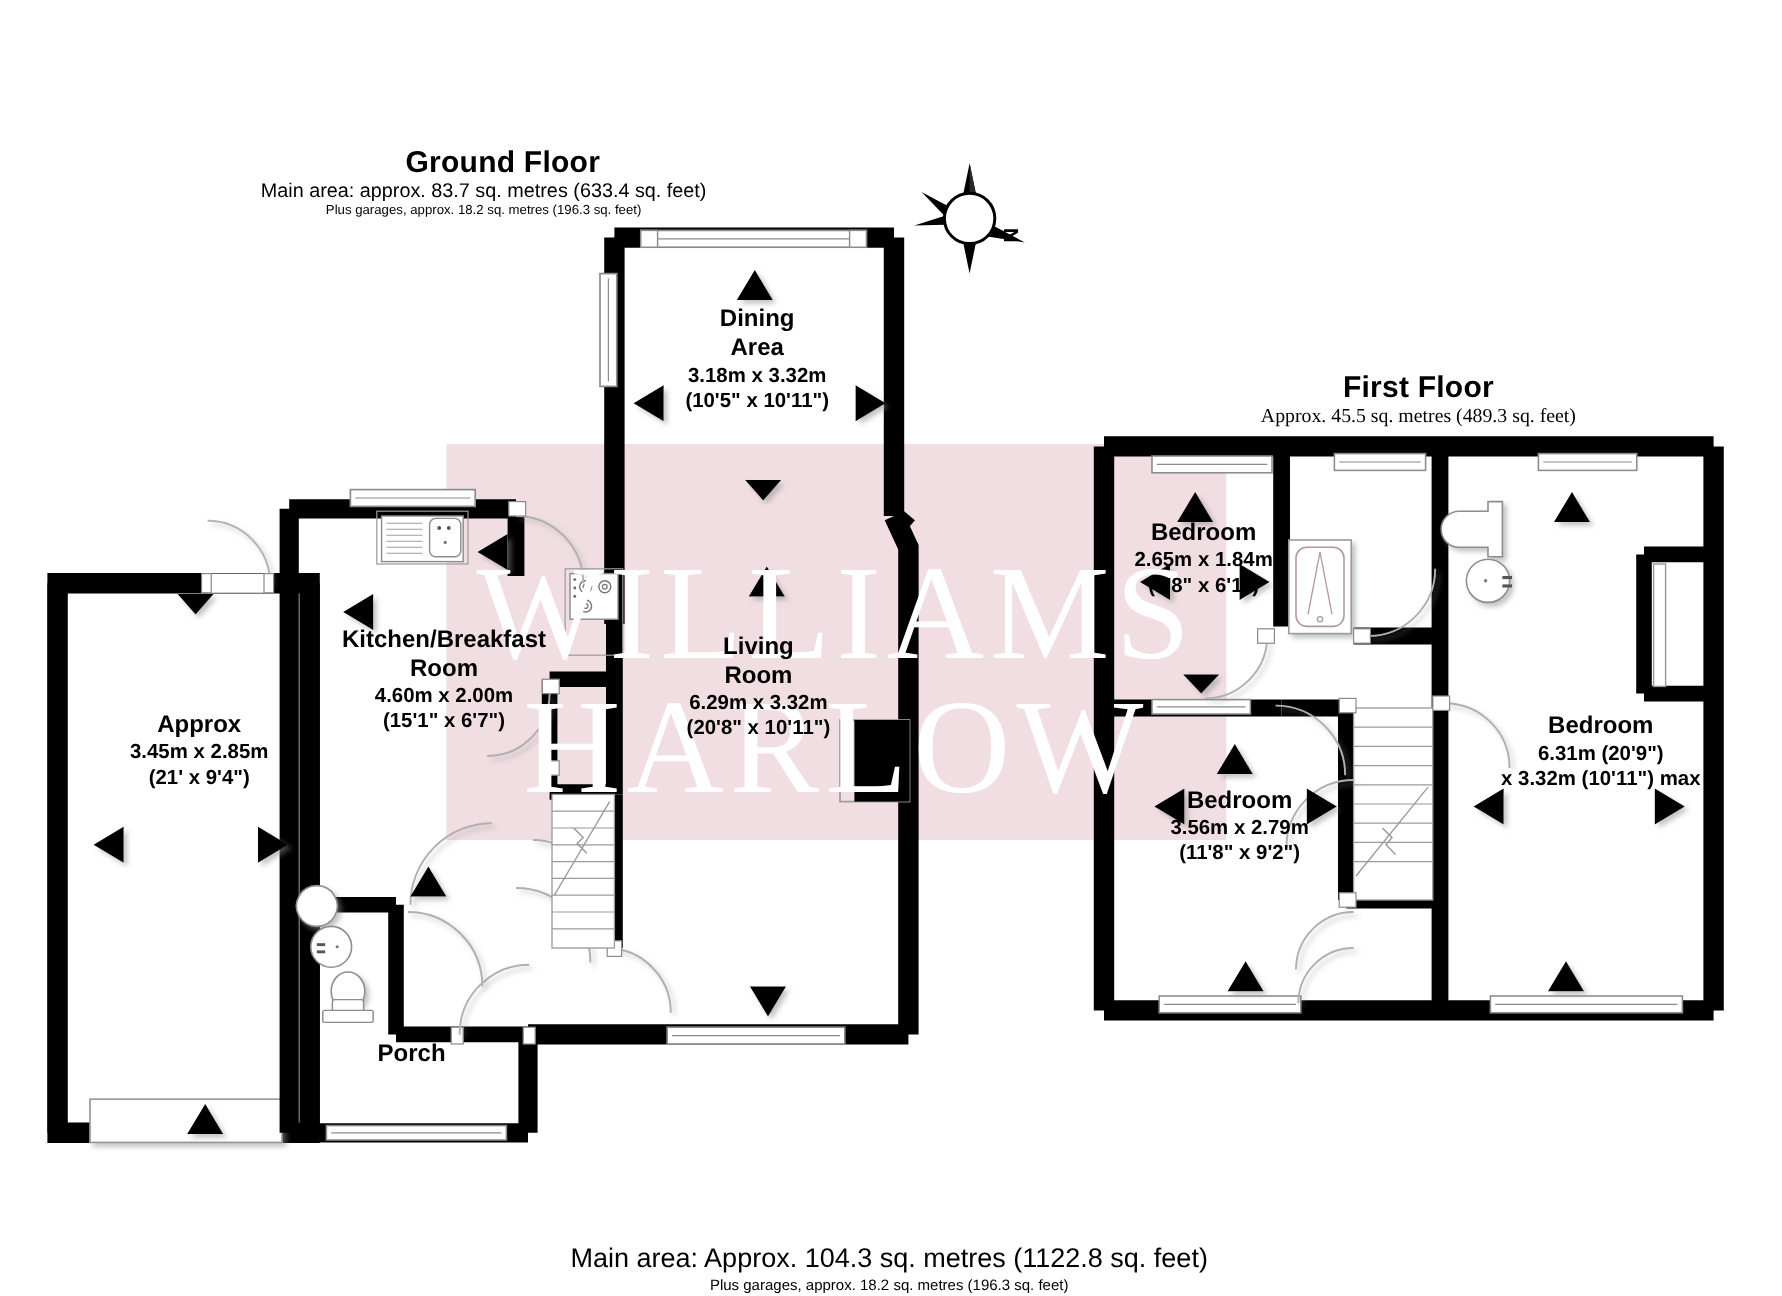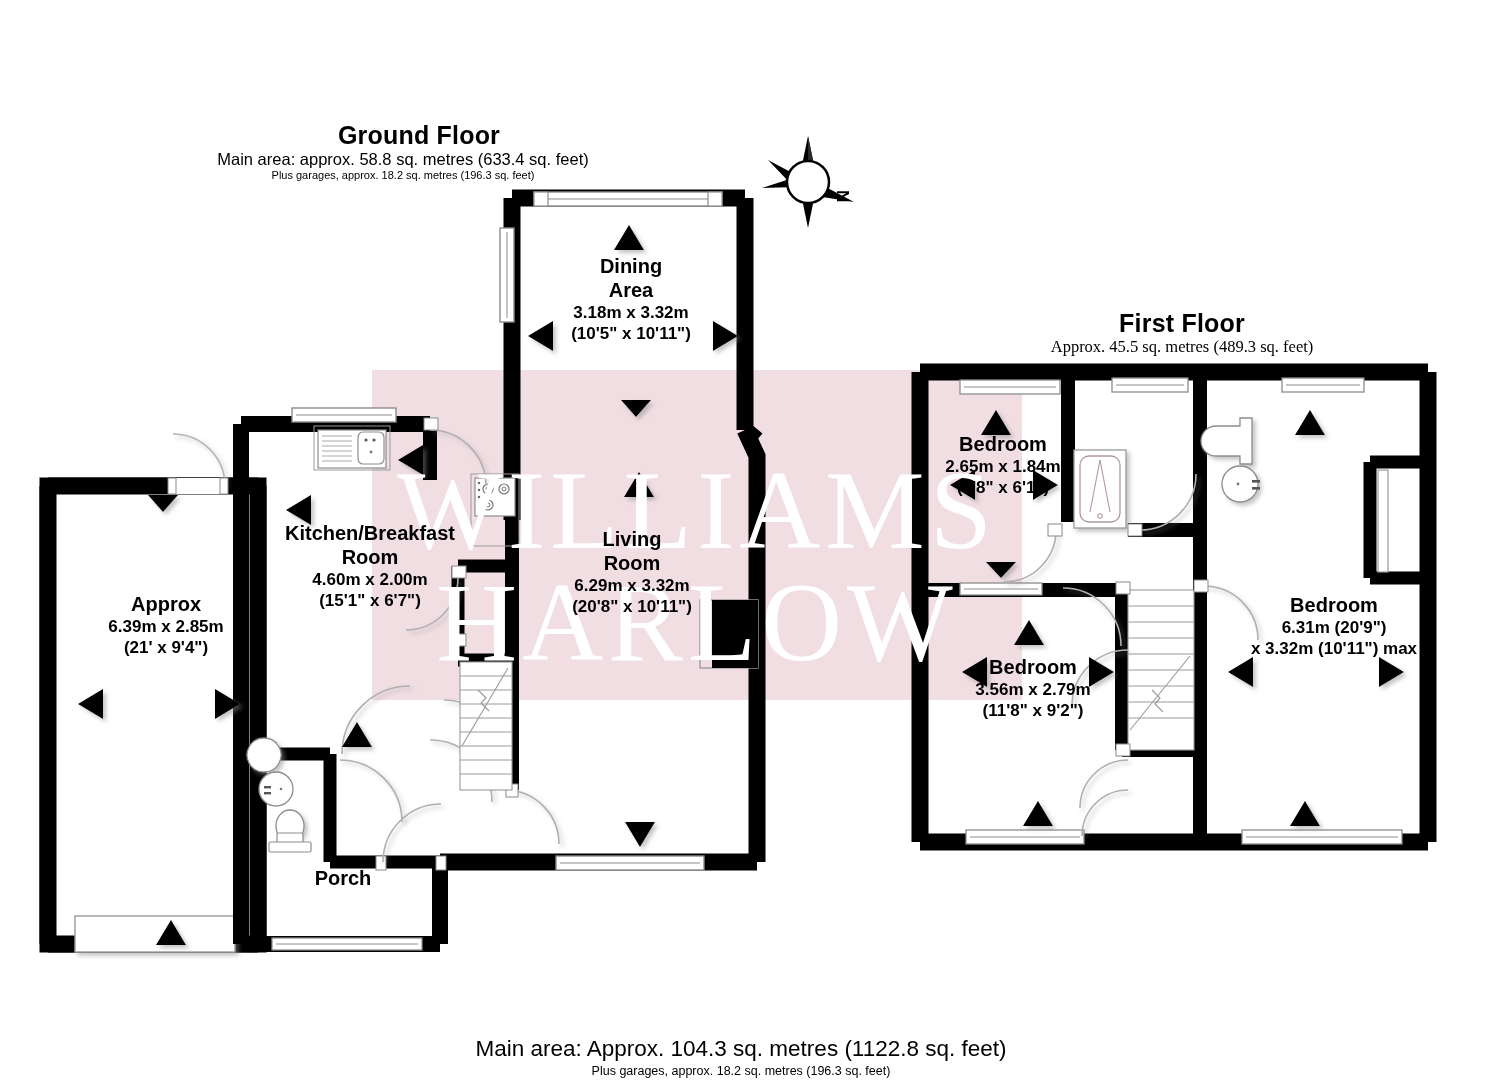--- a/index.html
+++ b/index.html
@@ -372,21 +372,21 @@
     <polygon points="0,-46 7,-12 0,-12" fill="#2a2a2a"></polygon>
     <polygon points="0,46 7,12 -7,12" fill="#000"></polygon>
     <polygon points="-46,6 -12,-5 -12,5" fill="#000"></polygon>
     <polygon points="46,20 12,2 8,14" fill="#000"></polygon>
     <polygon points="-40,-22 -10,-6 -16,3" fill="#000"></polygon>
     <circle cx="0" cy="0" r="21" fill="#ffffff" stroke="#000" stroke-width="2.5"></circle>
   </g>
 </svg>
 
 <div class="txt floor-title center" style="left:403px; top:121px;margin-left:16px;">Ground Floor</div>
-<div class="txt floor-sub center" style="left:403px; top:150px;">Main area: approx. 58.8 sq. metres (633.4 sq. feet)</div>
+<div class="txt floor-sub center" style="left:403px; top:150px;">Main area: approx. 83.7 sq. metres (633.4 sq. feet)</div>
 <div class="txt floor-sub2 center" style="left:403px; top:169px;">Plus garages, approx. 18.2 sq. metres (196.3 sq. feet)</div>
 
 <div class="txt floor-title center" style="left:1182px; top:309px;">First Floor</div>
 <div class="txt floor-sub center" style="left:1182px; top:337px;font-family:Liberation Serif, serif;">Approx. 45.5 sq. metres (489.3 sq. feet)</div>
 
 <div class="txt center" style="left:631px; top:254px;">
   <div class="room-name">Dining</div>
   <div class="room-name">Area</div>
   <div class="room-dims">3.18m x 3.32m</div>
   <div class="room-dims">(10'5" x 10'11")</div>
@@ -401,21 +401,21 @@
 
 <div class="txt center" style="left:632px; top:527px;">
   <div class="room-name">Living</div>
   <div class="room-name">Room</div>
   <div class="room-dims">6.29m x 3.32m</div>
   <div class="room-dims">(20'8" x 10'11")</div>
 </div>
 
 <div class="txt center" style="left:166px; top:592px;">
   <div class="room-name">Approx</div>
-  <div class="room-dims">6.39m x 2.85m</div>
+  <div class="room-dims">3.45m x 2.85m</div>
   <div class="room-dims">(21' x 9'4")</div>
 </div>
 
 <div class="txt center" style="left:343px; top:866px;">
   <div class="room-name">Porch</div>
 </div>
 
 <div class="txt center" style="left:1003px; top:432px;">
   <div class="room-name">Bedroom</div>
   <div class="room-dims">2.65m x 1.84m</div>

